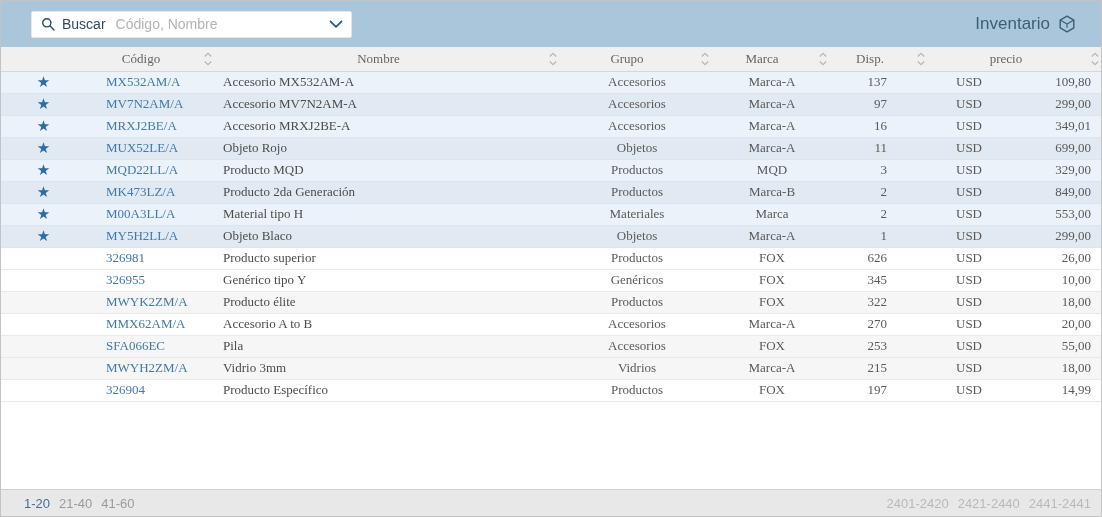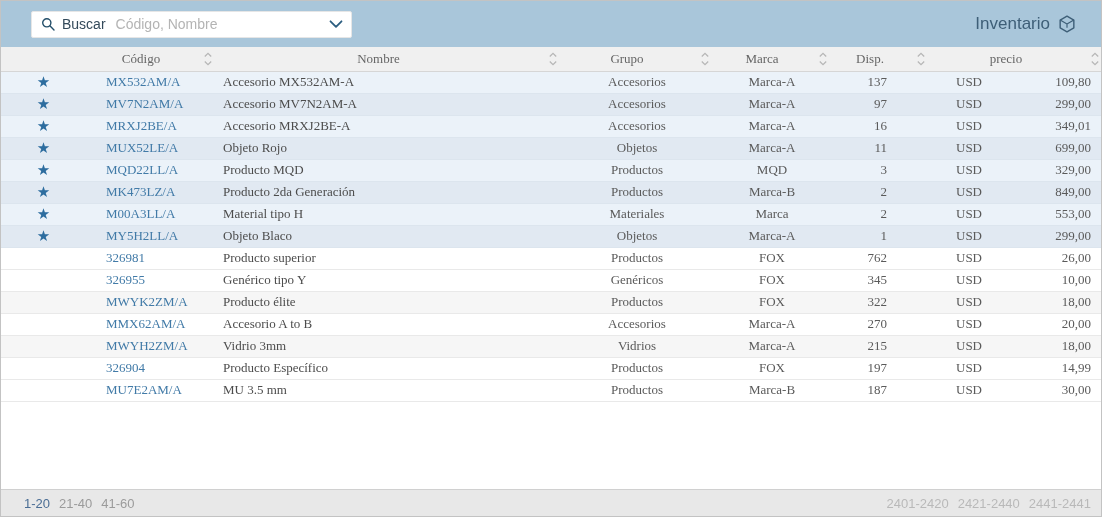--- a/index.html
+++ b/index.html
@@ -334,21 +334,21 @@
         <span>299,00</span>
       </span>
     </td>
   </tr>
           <tr class="plain">
     <td class="starcell"><span class="star hidden">★</span></td>
     <td class="codecell"><span class="code-link">326981</span></td>
     <td class="namecell">Producto superior</td>
     <td class="groupcell">Productos</td>
     <td class="brandcell">FOX</td>
-    <td class="qtycell">762</td>
+    <td class="qtycell">626</td>
     <td class="pricecell">
       <span class="price-inner">
         <span>USD</span>
         <span>26,00</span>
       </span>
     </td>
   </tr>
           <tr class="plain">
     <td class="starcell"><span class="star hidden">★</span></td>
     <td class="codecell"><span class="code-link">326955</span></td>
@@ -386,20 +386,34 @@
     <td class="qtycell">270</td>
     <td class="pricecell">
       <span class="price-inner">
         <span>USD</span>
         <span>20,00</span>
       </span>
     </td>
   </tr>
           <tr class="plain alt">
     <td class="starcell"><span class="star hidden">★</span></td>
+    <td class="codecell"><span class="code-link">SFA066EC</span></td>
+    <td class="namecell">Pila</td>
+    <td class="groupcell">Accesorios</td>
+    <td class="brandcell">FOX</td>
+    <td class="qtycell">253</td>
+    <td class="pricecell">
+      <span class="price-inner">
+        <span>USD</span>
+        <span>55,00</span>
+      </span>
+    </td>
+  </tr>
+          <tr class="plain alt">
+    <td class="starcell"><span class="star hidden">★</span></td>
     <td class="codecell"><span class="code-link">MWYH2ZM/A</span></td>
     <td class="namecell">Vidrio 3mm</td>
     <td class="groupcell">Vidrios</td>
     <td class="brandcell">Marca-A</td>
     <td class="qtycell">215</td>
     <td class="pricecell">
       <span class="price-inner">
         <span>USD</span>
         <span>18,00</span>
       </span>
@@ -409,34 +423,20 @@
     <td class="starcell"><span class="star hidden">★</span></td>
     <td class="codecell"><span class="code-link">326904</span></td>
     <td class="namecell">Producto Específico</td>
     <td class="groupcell">Productos</td>
     <td class="brandcell">FOX</td>
     <td class="qtycell">197</td>
     <td class="pricecell">
       <span class="price-inner">
         <span>USD</span>
         <span>14,99</span>
-      </span>
-    </td>
-  </tr>
-          <tr class="plain">
-    <td class="starcell"><span class="star hidden">★</span></td>
-    <td class="codecell"><span class="code-link">MU7E2AM/A</span></td>
-    <td class="namecell">MU 3.5 mm</td>
-    <td class="groupcell">Productos</td>
-    <td class="brandcell">Marca-B</td>
-    <td class="qtycell">187</td>
-    <td class="pricecell">
-      <span class="price-inner">
-        <span>USD</span>
-        <span>30,00</span>
       </span>
     </td>
   </tr>
         </tbody>
     </table>
   </div>
 
   <div class="footer">
     <div class="pagegroup left">
         <span class="pagelink active">1-20</span>

